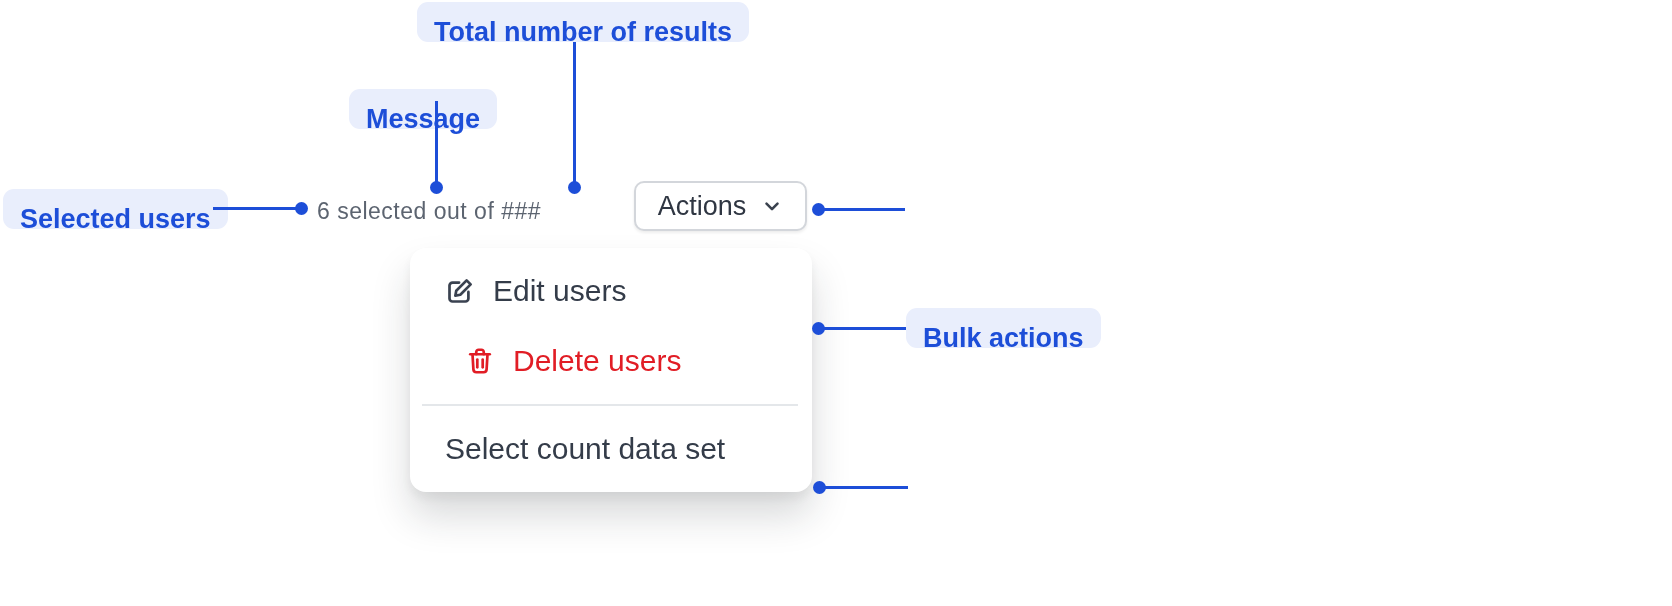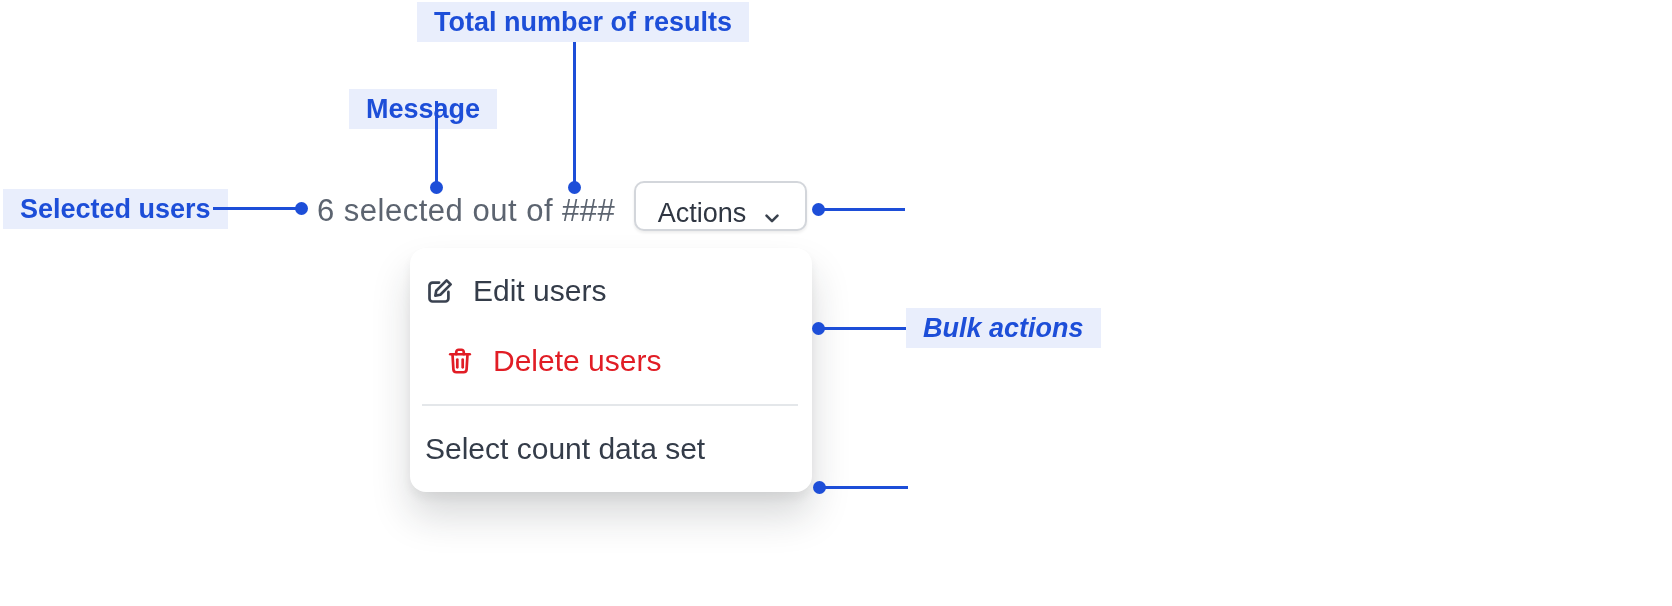--- a/index.html
+++ b/index.html
@@ -19,22 +19,22 @@
   .canvas{
     position:relative;
     width:1672px;height:606px;
     background:var(--canvas);
     overflow:hidden;
   }
   
   .pill{
     position:absolute;
     height:40px;
-    padding:0 17px;
-    border-radius:0;
+    padding:10px 17px;
+    border-radius:11px;
     background:var(--accent-bg);
     color:var(--accent);
     font-size:27px;
     font-weight:600;
     line-height:40px;
     white-space:nowrap;
   }
   
   .conn{position:absolute;background:var(--accent);}
   .conn.h{height:3px;}
@@ -42,55 +42,55 @@
   .dot{
     position:absolute;
     width:13px;height:13px;
     border-radius:50%;
     background:var(--accent);
   }
   
   .message{
     position:absolute;
     left:317px;top:193px;
-    font-size:31px;
+    font-size:23px;
     line-height:36px;
     color:var(--message);
     letter-spacing:0.5px;
   }
   
   .actions-btn{
     position:absolute;
     left:634px;top:181px;
     width:173px;height:50px;
     background:#fff;
     border:2px solid var(--border);
     border-radius:10px;
     box-shadow:0 2px 3px rgba(20,24,30,.08);
-    display:flex;align-items:flex-end;justify-content:center;
+    display:flex;align-items:center;justify-content:center;
     gap:15px;
     font-size:27px;
     color:var(--button-text);
     cursor:pointer;
   }
   .actions-btn .chev{display:flex;align-items:center;}
   
   .menu{
     position:absolute;
     left:410px;top:248px;
     width:402px;
     border-radius:16px;
     background:#fff;
     box-shadow:0 6px 10px rgba(28,33,40,.06), 0 24px 38px rgba(28,33,40,.17);
     padding:8px 0;
   }
   .menu-item{
     height:70px;
     display:flex;align-items:center;
-    padding-left:15px;
+    padding-left:35px;
     gap:18px;
     font-size:30px;
     color:var(--menu-text);
     cursor:pointer;
   }
   .menu-item .mi-icon{width:30px;height:30px;display:flex;align-items:center;justify-content:center;flex:0 0 30px;}
   .menu-item.critical{color:var(--critical);margin-left:20px;}
   .menu-divider{
     height:2px;
     background:var(--divider);
@@ -153,18 +153,18 @@
       <span>Delete users</span>
     </div>
     <hr class="menu-divider">
     <div class="menu-item">
       <span>Select count data set</span>
     </div>
   </div>
 
   <div class="dot" style="left:812px;top:322px;"></div>
   <div class="conn h" style="left:823px;top:327px;width:83px;"></div>
-  <div class="pill" style="left:906px;top:308px;font-style:italic;">Bulk actions</div>
+  <div class="pill" style="left:906px;top:308px;">Bulk actions</div>
 
   <div class="dot" style="left:813px;top:481px;"></div>
   <div class="conn h" style="left:824px;top:486px;width:84px;"></div>
 
 </div>
 
 </body></html>

